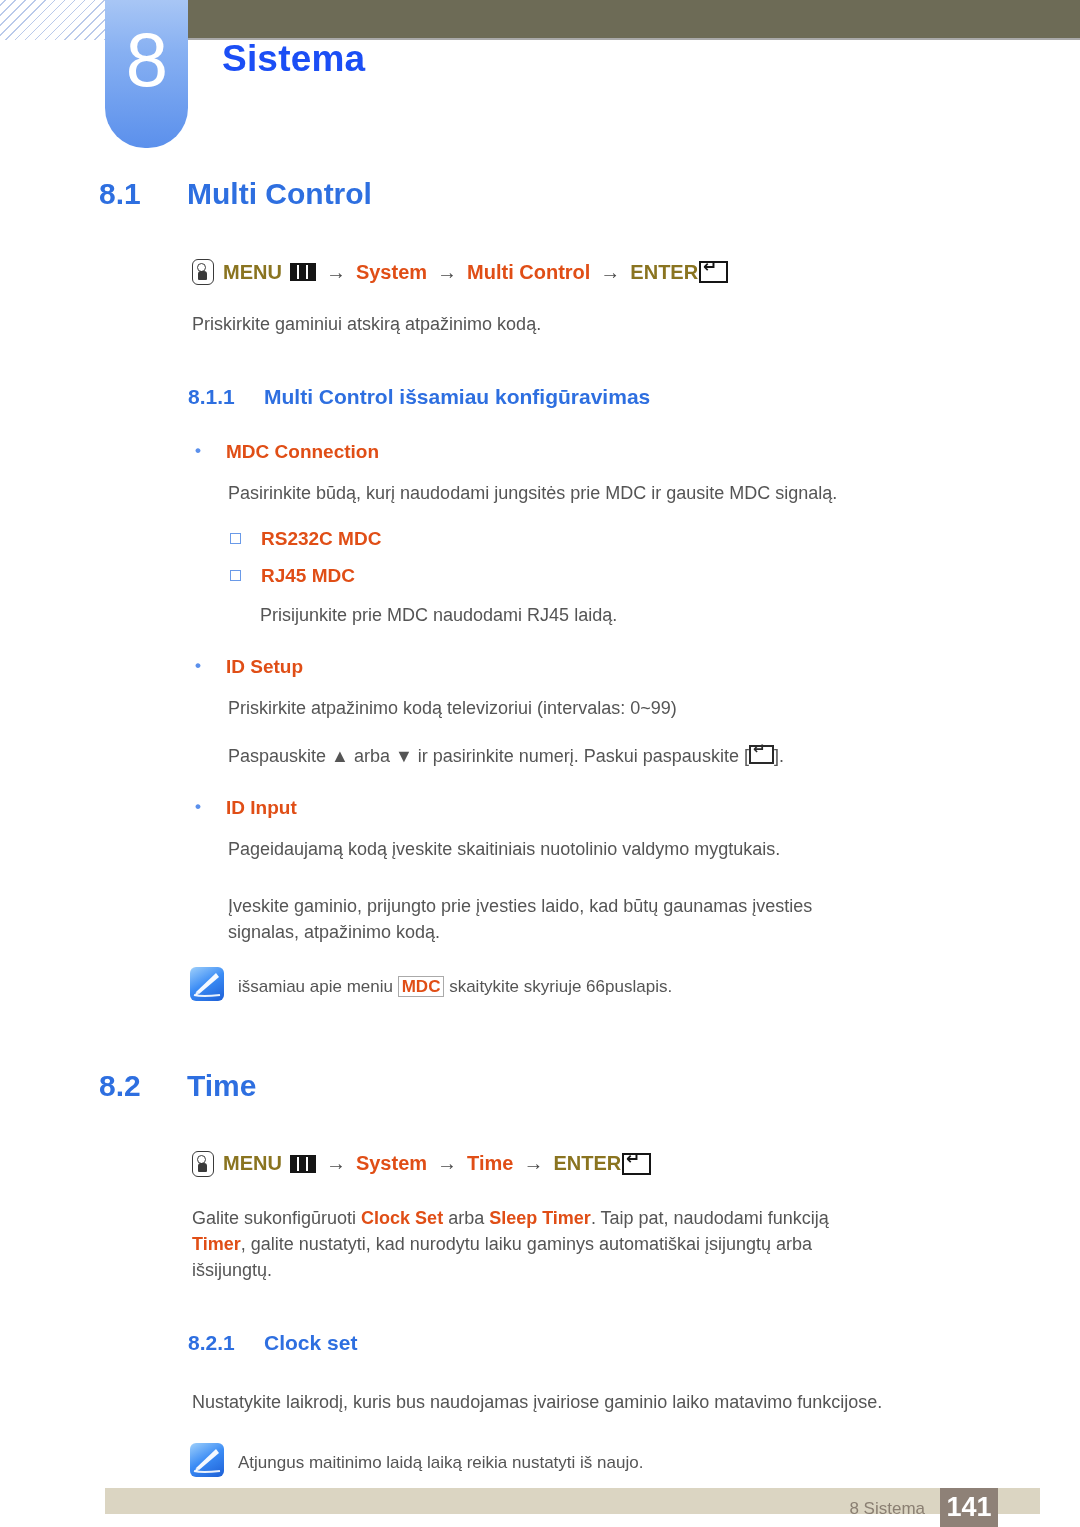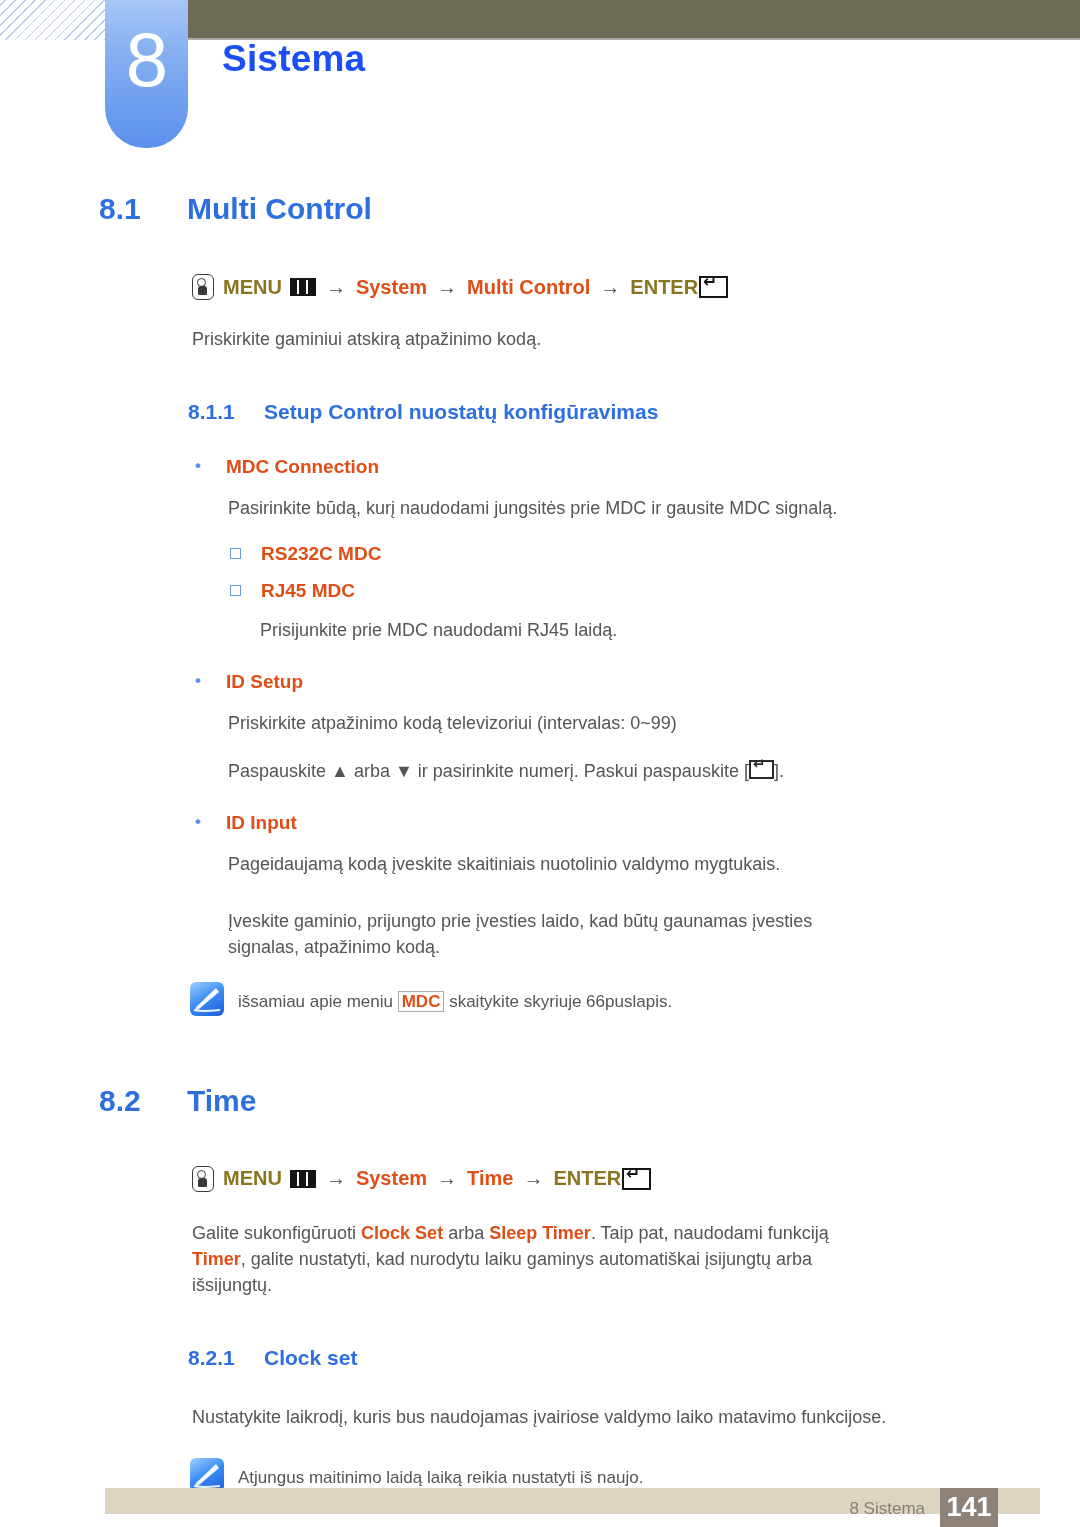--- a/index.html
+++ b/index.html
@@ -77,21 +77,21 @@
     left: 222px;
     font-size: 37px;
     font-weight: bold;
     color: #1b4ef5;
     letter-spacing: 0.2px;
   }
 
   
   .content {
     position: absolute;
-    top: 192px;
+    top: 177px;
     left: 0;
     width: 928px;
   }
 
   .h1 {
     display: flex;
     align-items: baseline;
     color: #2e6fe0;
     font-size: 30px;
     font-weight: bold;
@@ -368,21 +368,21 @@
     <span class="mp-item">Multi Control</span>
     <span class="mp-arrow">→</span>
     <span class="mp-enter">ENTER</span>
     <span class="icon-enterkey"></span>
   </div>
 
   <p class="para" style="margin-bottom:48px;">Priskirkite gaminiui atskirą atpažinimo kodą.</p>
 
   <h3 class="h3" style="margin-bottom:32px;">
     <span class="num">8.1.1</span>
-    <span class="txt">Setup Control nuostatų konfigūravimas</span>
+    <span class="txt">Multi Control išsamiau konfigūravimas</span>
   </h3>
 
   <div class="bullet" style="margin-bottom:17px;">
     <span class="dot"></span>
     <span>MDC Connection</span>
   </div>
   <p class="para ind2" style="margin-bottom:22px;">Pasirinkite būdą, kurį naudodami jungsitės prie MDC ir gausite MDC signalą.</p>
 
   <div class="subbullet" style="margin-bottom:15px;">
     <span class="sq"></span>
@@ -444,21 +444,21 @@
 
   <p class="para" style="margin-bottom:48px; padding-right:60px;">
     <span>Galite sukonfigūruoti </span><span class="inline-hl">Clock Set</span><span> arba </span><span class="inline-hl">Sleep Timer</span><span>. Taip pat, naudodami funkciją </span><span class="inline-hl">Timer</span><span>, galite nustatyti, kad nurodytu laiku gaminys automatiškai įsijungtų arba išsijungtų.</span>
   </p>
 
   <h3 class="h3" style="margin-bottom:34px;">
     <span class="num">8.2.1</span>
     <span class="txt">Clock set</span>
   </h3>
 
-  <p class="para" style="margin-bottom:28px;">Nustatykite laikrodį, kuris bus naudojamas įvairiose valdymo laiko matavimo funkcijose.</p>
+  <p class="para" style="margin-bottom:28px;">Nustatykite laikrodį, kuris bus naudojamas įvairiose gaminio laiko matavimo funkcijose.</p>
 
   <div class="note">
     <span class="note-icon">
       <svg width="34" height="34" viewBox="0 0 34 34">
         <path d="M6 25 L26 6 L29 10 L9 27 Z" fill="#ffffff" opacity="0.95"></path>
         <path d="M6 25 L9 27 L5 29 Z" fill="#ffffff" opacity="0.95"></path>
         <path d="M4 28 Q12 30 30 28" stroke="#ffffff" stroke-width="2" fill="none" opacity="0.9"></path>
       </svg>
     </span>
     <span class="note-text">Atjungus maitinimo laidą laiką reikia nustatyti iš naujo.</span>

